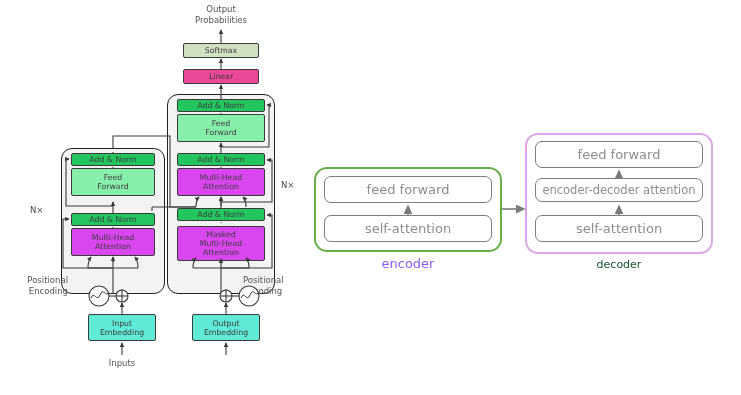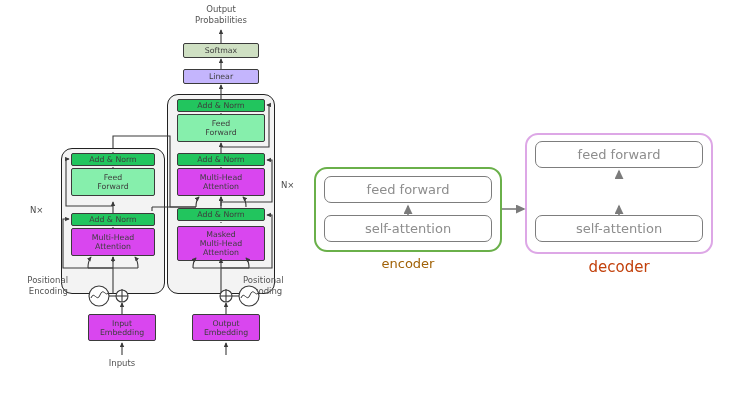--- a/index.html
+++ b/index.html
@@ -10,36 +10,36 @@
   .abs{position:absolute;box-sizing:border-box;}
 
   
   .lbl{color:#545454;font-size:8.5px;line-height:10.5px;text-align:center;white-space:pre-line;}
   .nx{color:#4a4a4a;font-size:8.5px;}
 
   .blk{border:1px solid #3b3b3b;border-radius:2px;color:#3d3d3d;
        font-size:7.8px;line-height:9px;text-align:center;
        display:flex;align-items:center;justify-content:center;white-space:pre-line;}
   .c-soft{background:#cfe0c3;}
-  .c-lin {background:#c4b5fd;}
+  .c-lin {background:#ec4899;}
   .c-norm{background:#22c55e;}
   .c-ff  {background:#86efac;}
   .c-att {background:#d946ef;}
-  .c-emb {background:#d946ef;}
+  .c-emb {background:#5eead4;}
 
   .stage{background:#f3f3f3;border:1.6px solid #222;border-radius:11px;}
   svg.ov{position:absolute;left:0;top:0;width:741px;height:395px;overflow:visible;}
 
   
   .simpbox{border:1.6px solid #7d7d7d;border-radius:7px;background:#fff;
            color:#8d8d8d;font-size:13px;display:flex;align-items:center;justify-content:center;}
   .encwrap{border:2px solid #6ab04a;border-radius:13px;background:#fff;}
   .decwrap{border:2px solid #dda7e6;border-radius:13px;background:#fff;}
-  .enclab{color:#a16207;font-size:13px;text-align:center;}
-  .declab{color:#c2410c;font-size:15px;text-align:center;}
+  .enclab{color:#8b5cf6;font-size:13px;text-align:center;}
+  .declab{color:#14532d;font-size:11px;text-align:center;}
 </style>
 </head>
 <body>
 
 <div id="root">
 
   <div class="abs lbl" style="left:176px;top:4px;width:90px;">Output
 Probabilities</div>
 
   <div class="abs blk c-soft" style="left:183px;top:43px;width:76px;height:15px;">Softmax</div>
@@ -169,20 +169,21 @@
     </g>
   </svg>
 
   <div class="abs encwrap" style="left:314px;top:167px;width:188px;height:85px;"></div>
   <div class="abs simpbox" style="left:324px;top:176px;width:168px;height:27px;">feed forward</div>
   <div class="abs simpbox" style="left:324px;top:215px;width:168px;height:27px;">self-attention</div>
   <div class="abs enclab" style="left:314px;top:256px;width:188px;">encoder</div>
 
   <div class="abs decwrap" style="left:525px;top:133px;width:188px;height:121px;"></div>
   <div class="abs simpbox" style="left:535px;top:141px;width:168px;height:27px;">feed forward</div>
+  <div class="abs simpbox" style="left:535px;top:178px;width:168px;height:24px;font-size:11.5px;">encoder-decoder attention</div>
   <div class="abs simpbox" style="left:535px;top:215px;width:168px;height:27px;">self-attention</div>
   <div class="abs declab" style="left:525px;top:258px;width:188px;">decoder</div>
 
   <svg class="ov">
     <g stroke="#7b7b7b" stroke-width="1.6" fill="none">
       <path d="M408,215 L408,206" marker-end="url(#ahg)"></path>
       <path d="M619,215 L619,206" marker-end="url(#ahg)"></path>
       <path d="M619,178 L619,171" marker-end="url(#ahg)"></path>
       <path d="M502,209 L524,209" marker-end="url(#ahg)"></path>
     </g>

